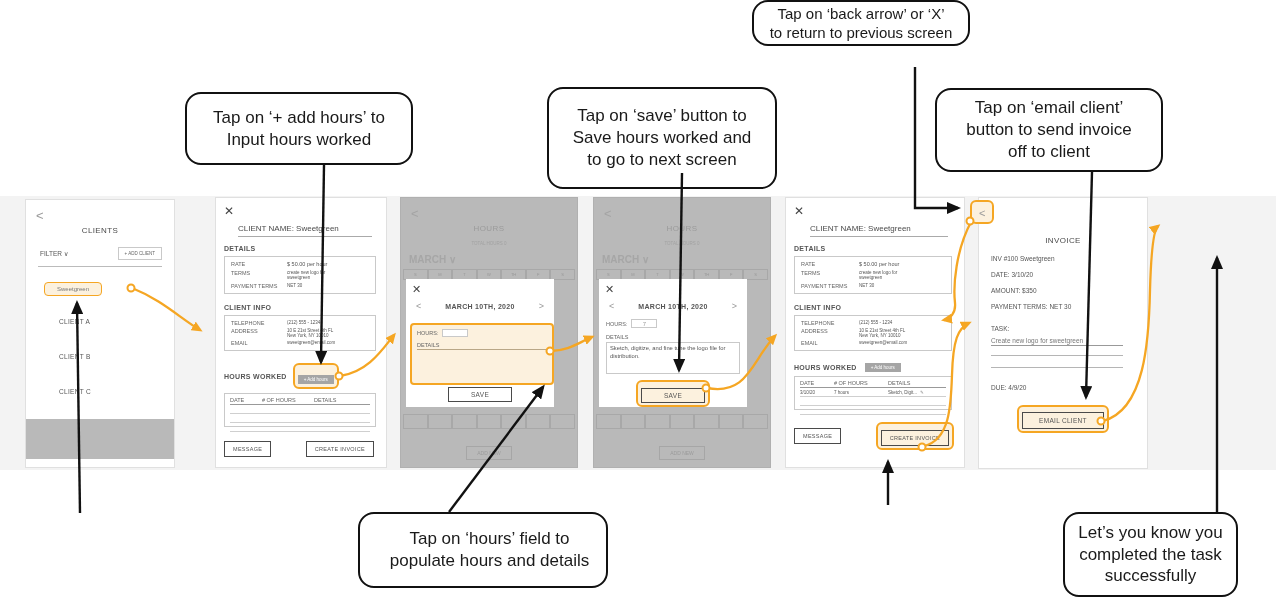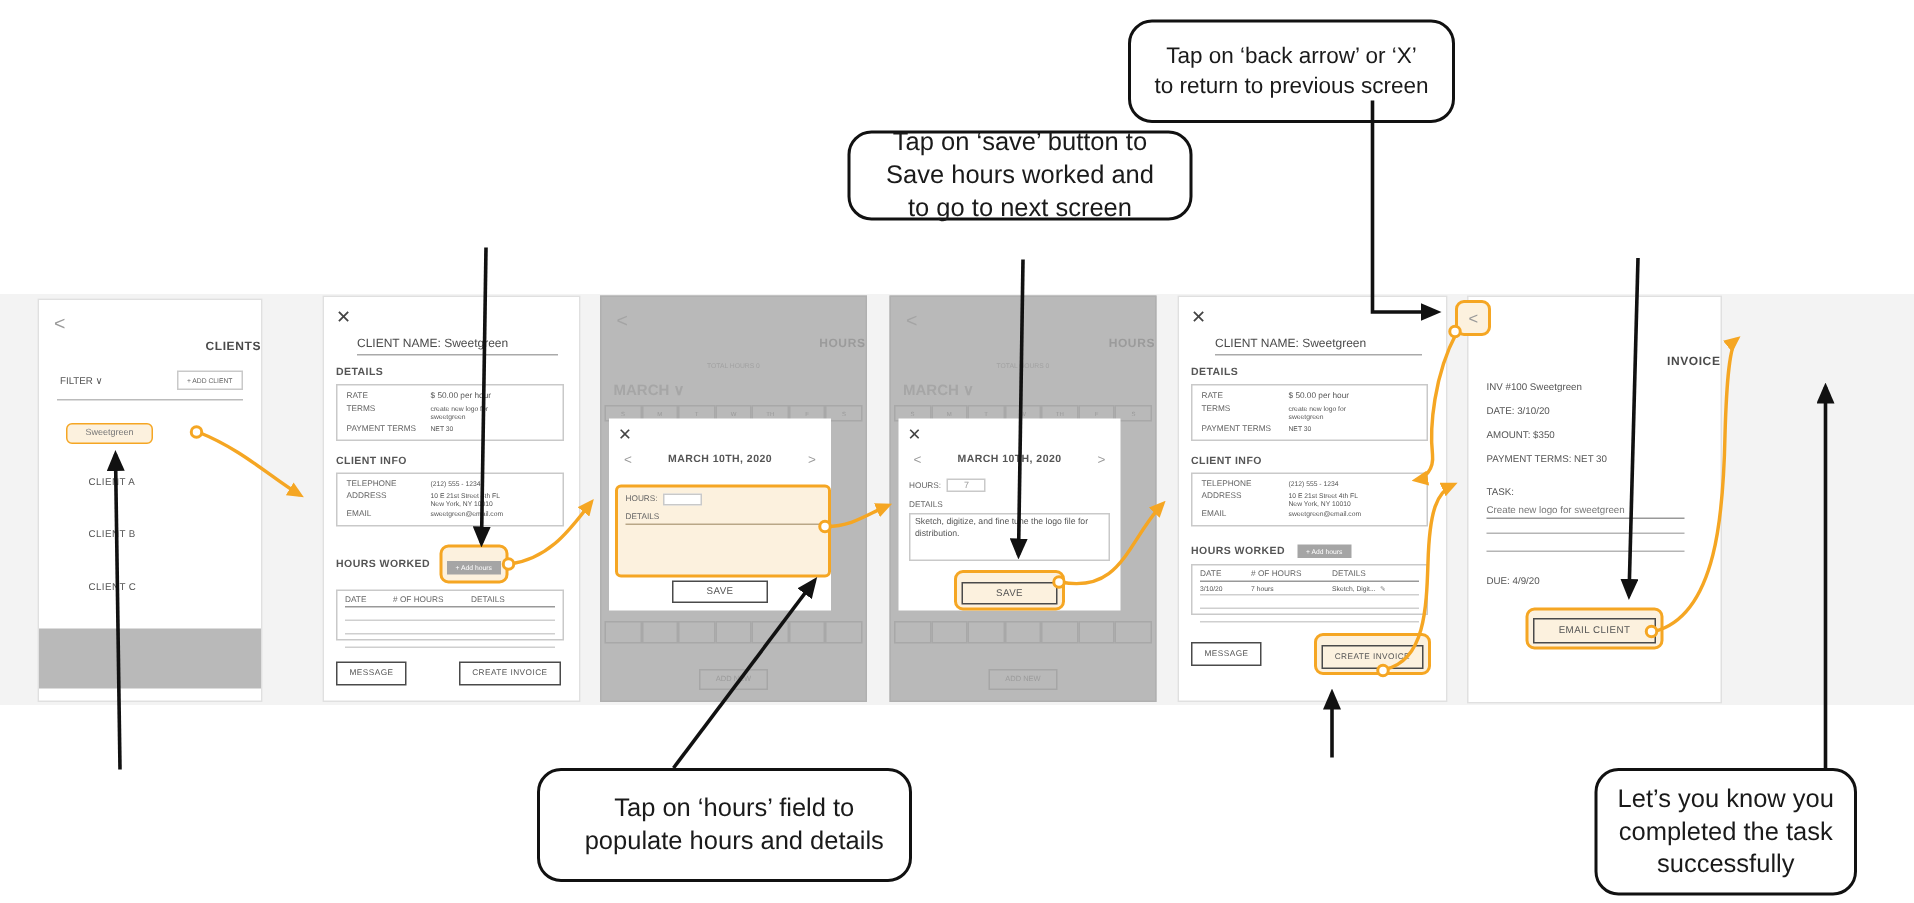--- a/index.html
+++ b/index.html
@@ -8,21 +8,21 @@
   .band{position:absolute;left:0;top:196px;width:1276px;height:274px;background:#f3f3f3;z-index:0;}
   .screen{position:absolute;background:#fff;border:1px solid #e0e0e0;box-sizing:border-box;z-index:1;color:#5a5a5a;}
   .gray-screen{background:#b9b9b9;border-color:#b0b0b0;color:#9e9e9e;}
   .callout{position:absolute;border:2.5px solid #111;border-radius:16px;background:#fff;z-index:5;
     display:flex;align-items:center;justify-content:center;text-align:center;
     font-size:17px;line-height:1.28;color:#1a1a1a;white-space:pre-line;box-sizing:border-box;padding:4px 8px;}
   .pre{white-space:pre-line;}
   
   .x-close{position:absolute;left:8px;top:6px;font-size:12px;color:#444;}
   .back-lt{position:absolute;left:10px;top:8px;font-size:13px;color:#9a9a9a;}
-  .wf-title{text-align:right;font-size:8px;font-weight:bold;color:#4a4a4a;letter-spacing:.4px;}
+  .wf-title{text-align:center;font-size:8px;font-weight:normal;color:#4a4a4a;letter-spacing:.4px;}
   .sec-h{font-size:7px;font-weight:bold;color:#555;letter-spacing:.3px;}
   .box{border:1px solid #c9c9c9;background:#fff;box-sizing:border-box;}
   .lbl{font-size:5.5px;color:#666;}
   .val{font-size:5.5px;color:#555;}
   .tiny{font-size:4.5px;}
   .rule{border-bottom:1px solid #cfcfcf;height:8px;}
   .wf-btn{display:inline-block;border:1.5px solid #4a4a4a;background:#fff;color:#555;
     font-size:5.5px;padding:4px 8px;letter-spacing:.3px;}
   .hl-ring{display:inline-block;border:2px solid #F5A623;background:#FCF1DE;border-radius:6px;padding:2px 3px;}
   .chip-gray{display:inline-block;background:#a5a5a5;color:#fff;font-size:4.5px;padding:2px 6px;}
@@ -276,25 +276,30 @@
     <div class="inv-line tiny" style="top:139px;width:132px;border-bottom:1px solid #999;padding-bottom:1px;color:#777;">Create new logo for sweetgreen</div>
     <div style="position:absolute;left:12px;top:157px;width:132px;border-bottom:1px solid #b5b5b5;"></div>
     <div style="position:absolute;left:12px;top:169px;width:132px;border-bottom:1px solid #b5b5b5;"></div>
     <div class="inv-line" style="top:186px;">DUE: 4/9/20</div>
     <div style="position:absolute;left:0;top:207px;width:100%;text-align:center;">
       <span class="hl-ring"><span class="wf-btn" style="padding:4px 16px;font-size:6.5px;background:transparent;">EMAIL CLIENT</span></span>
     </div>
   </div>
 
 
-  <div class="callout" style="left:752px;top:13px;width:218px;height:69px;font-size:15px;">Tap on ‘back arrow’ or ‘X’
+  <div class="callout" style="left:752px;top:0;width:218px;height:46px;font-size:15px;">Tap on ‘back arrow’ or ‘X’
 to return to previous screen</div>
-  <div class="callout" style="left:547px;top:87px;width:230px;height:60px;margin-left:18px;">Tap on ‘save’ button to
+  <div class="callout" style="left:185px;top:92px;width:228px;height:73px;">Tap on ‘+ add hours’ to
+Input hours worked</div>
+  <div class="callout" style="left:547px;top:87px;width:230px;height:102px;">Tap on ‘save’ button to
 Save hours worked and
 to go to next screen</div>
+  <div class="callout" style="left:935px;top:88px;width:228px;height:84px;">Tap on ‘email client’
+button to send invoice
+off to client</div>
   <div class="callout" style="left:358px;top:512px;width:250px;height:76px;padding-left:21px;">Tap on ‘hours’ field to
 populate hours and details</div>
   <div class="callout" style="left:1063px;top:512px;width:175px;height:85px;">Let’s you know you
 completed the task
 successfully</div>
 
   <svg class="overlay" width="1276" height="602" viewBox="0 0 1276 602">
     <defs>
       <marker id="barrow" markerUnits="userSpaceOnUse" markerWidth="14" markerHeight="12" refX="11" refY="6" orient="auto">
           <path d="M0,0 L14,6 L0,12 Z" fill="#111"></path>

